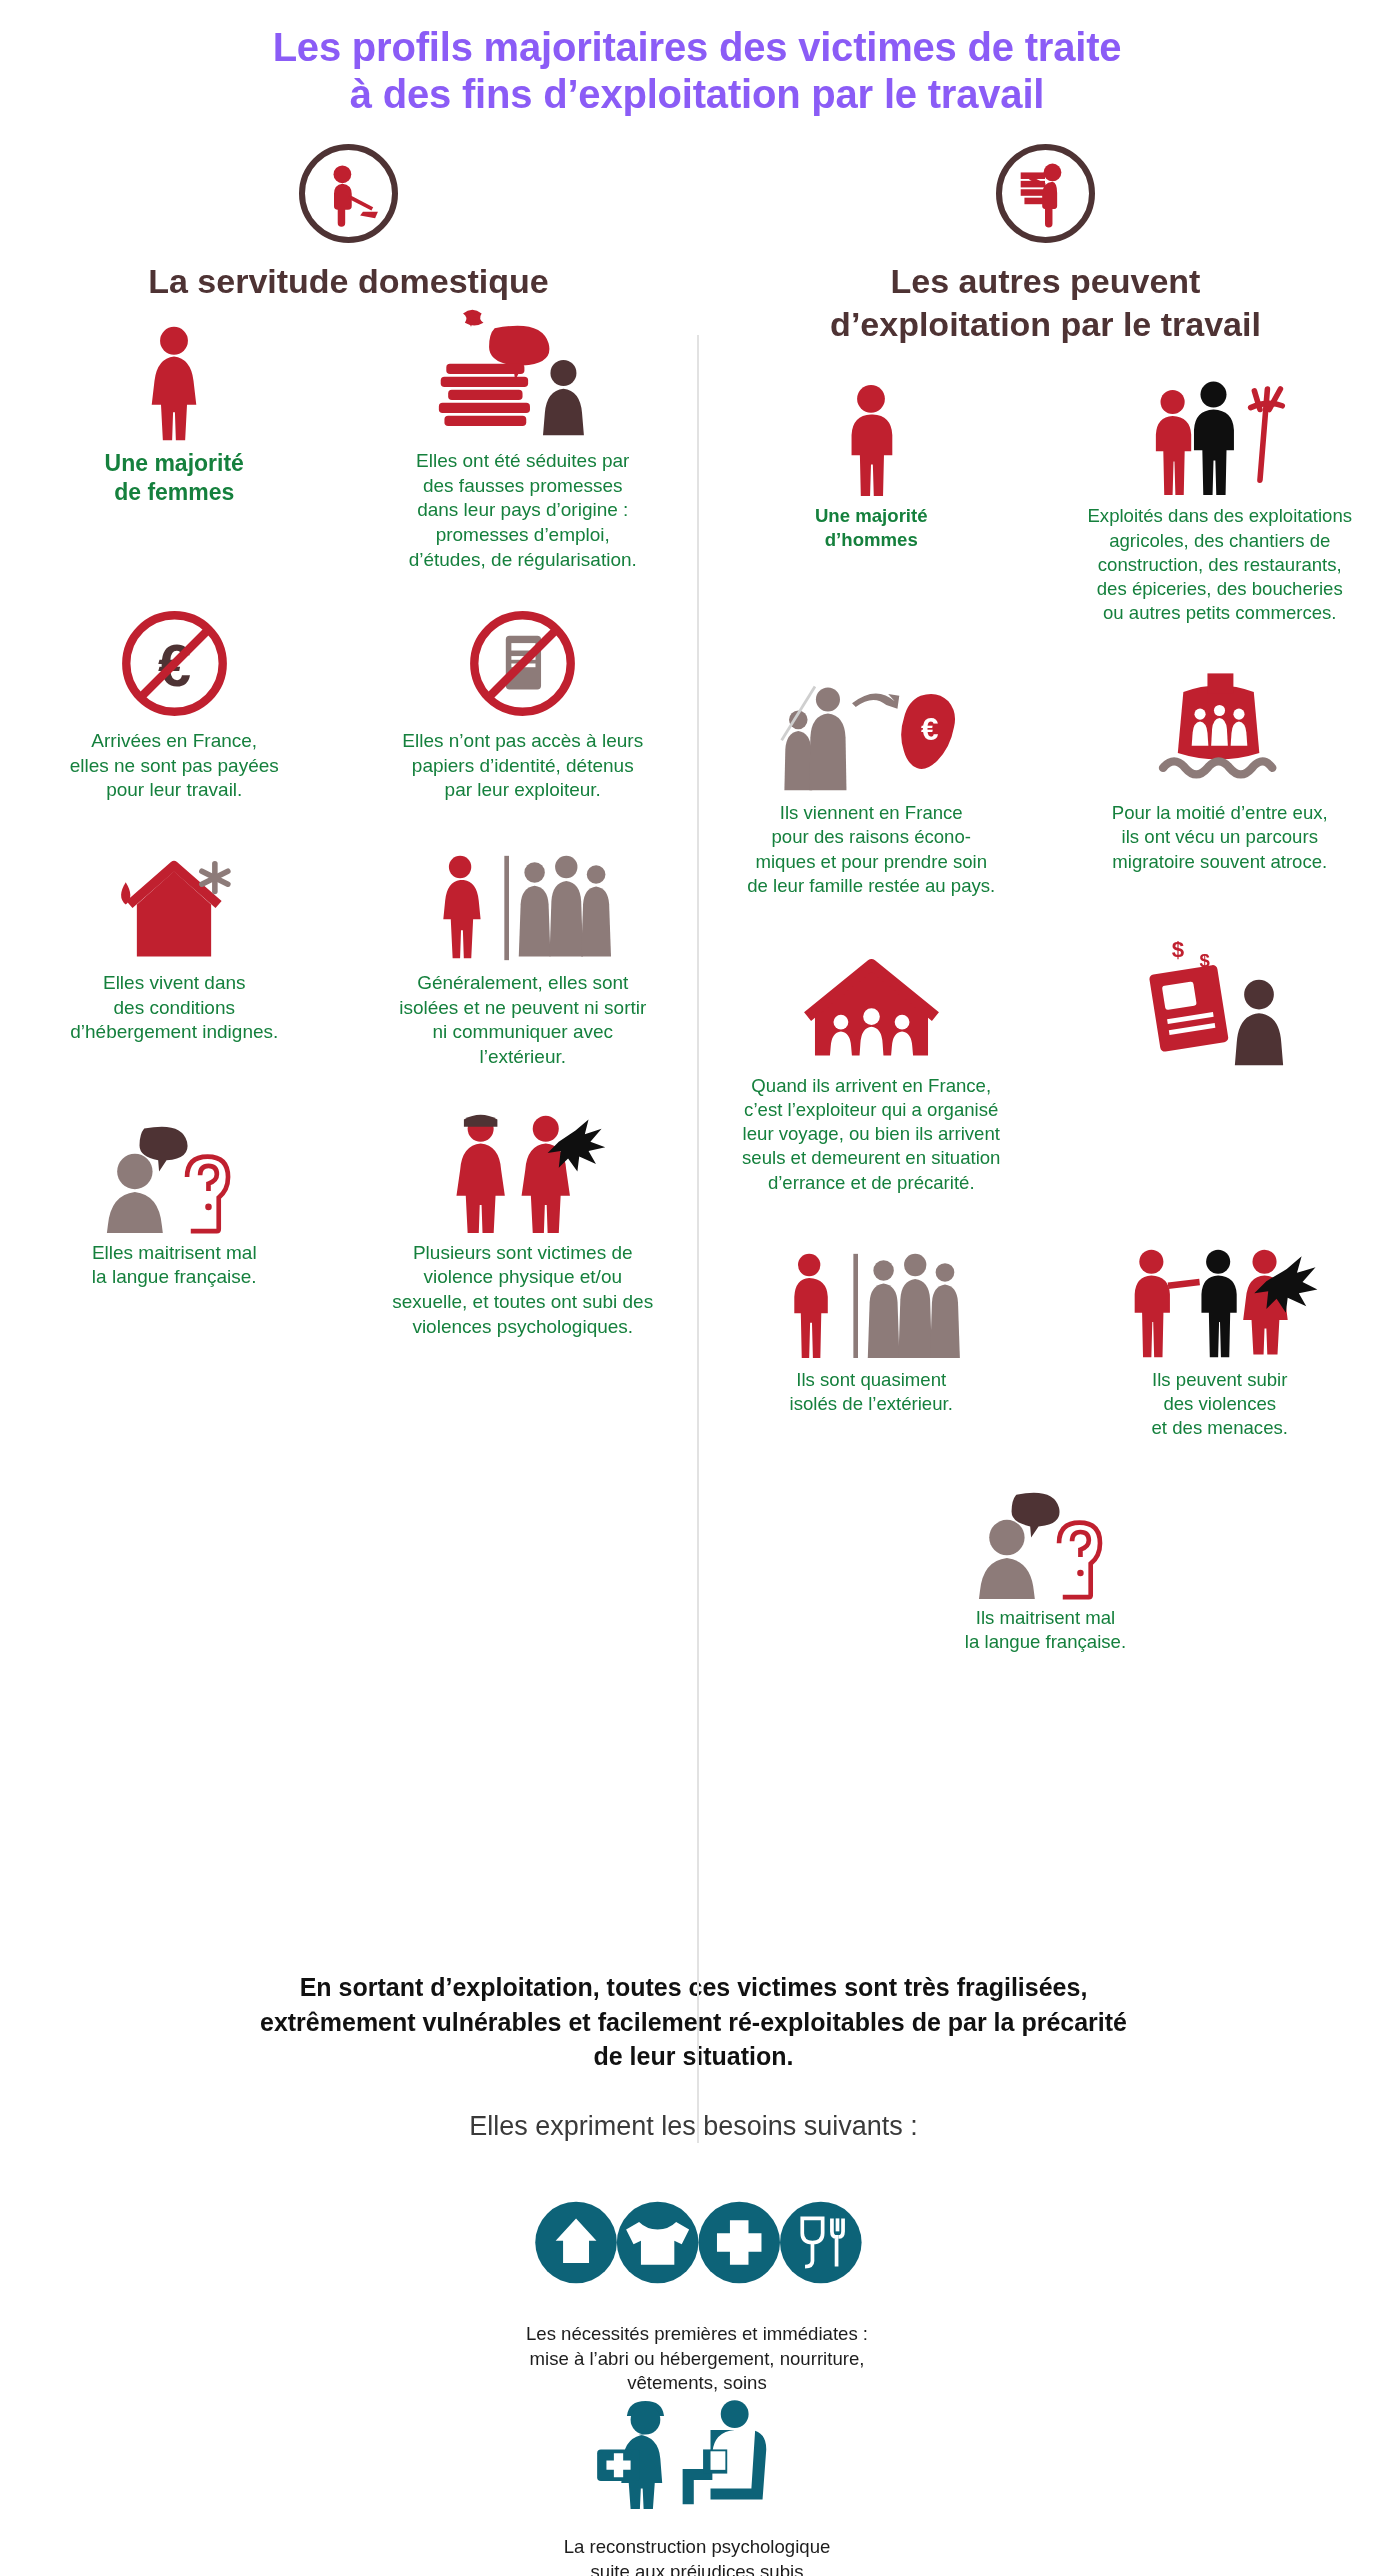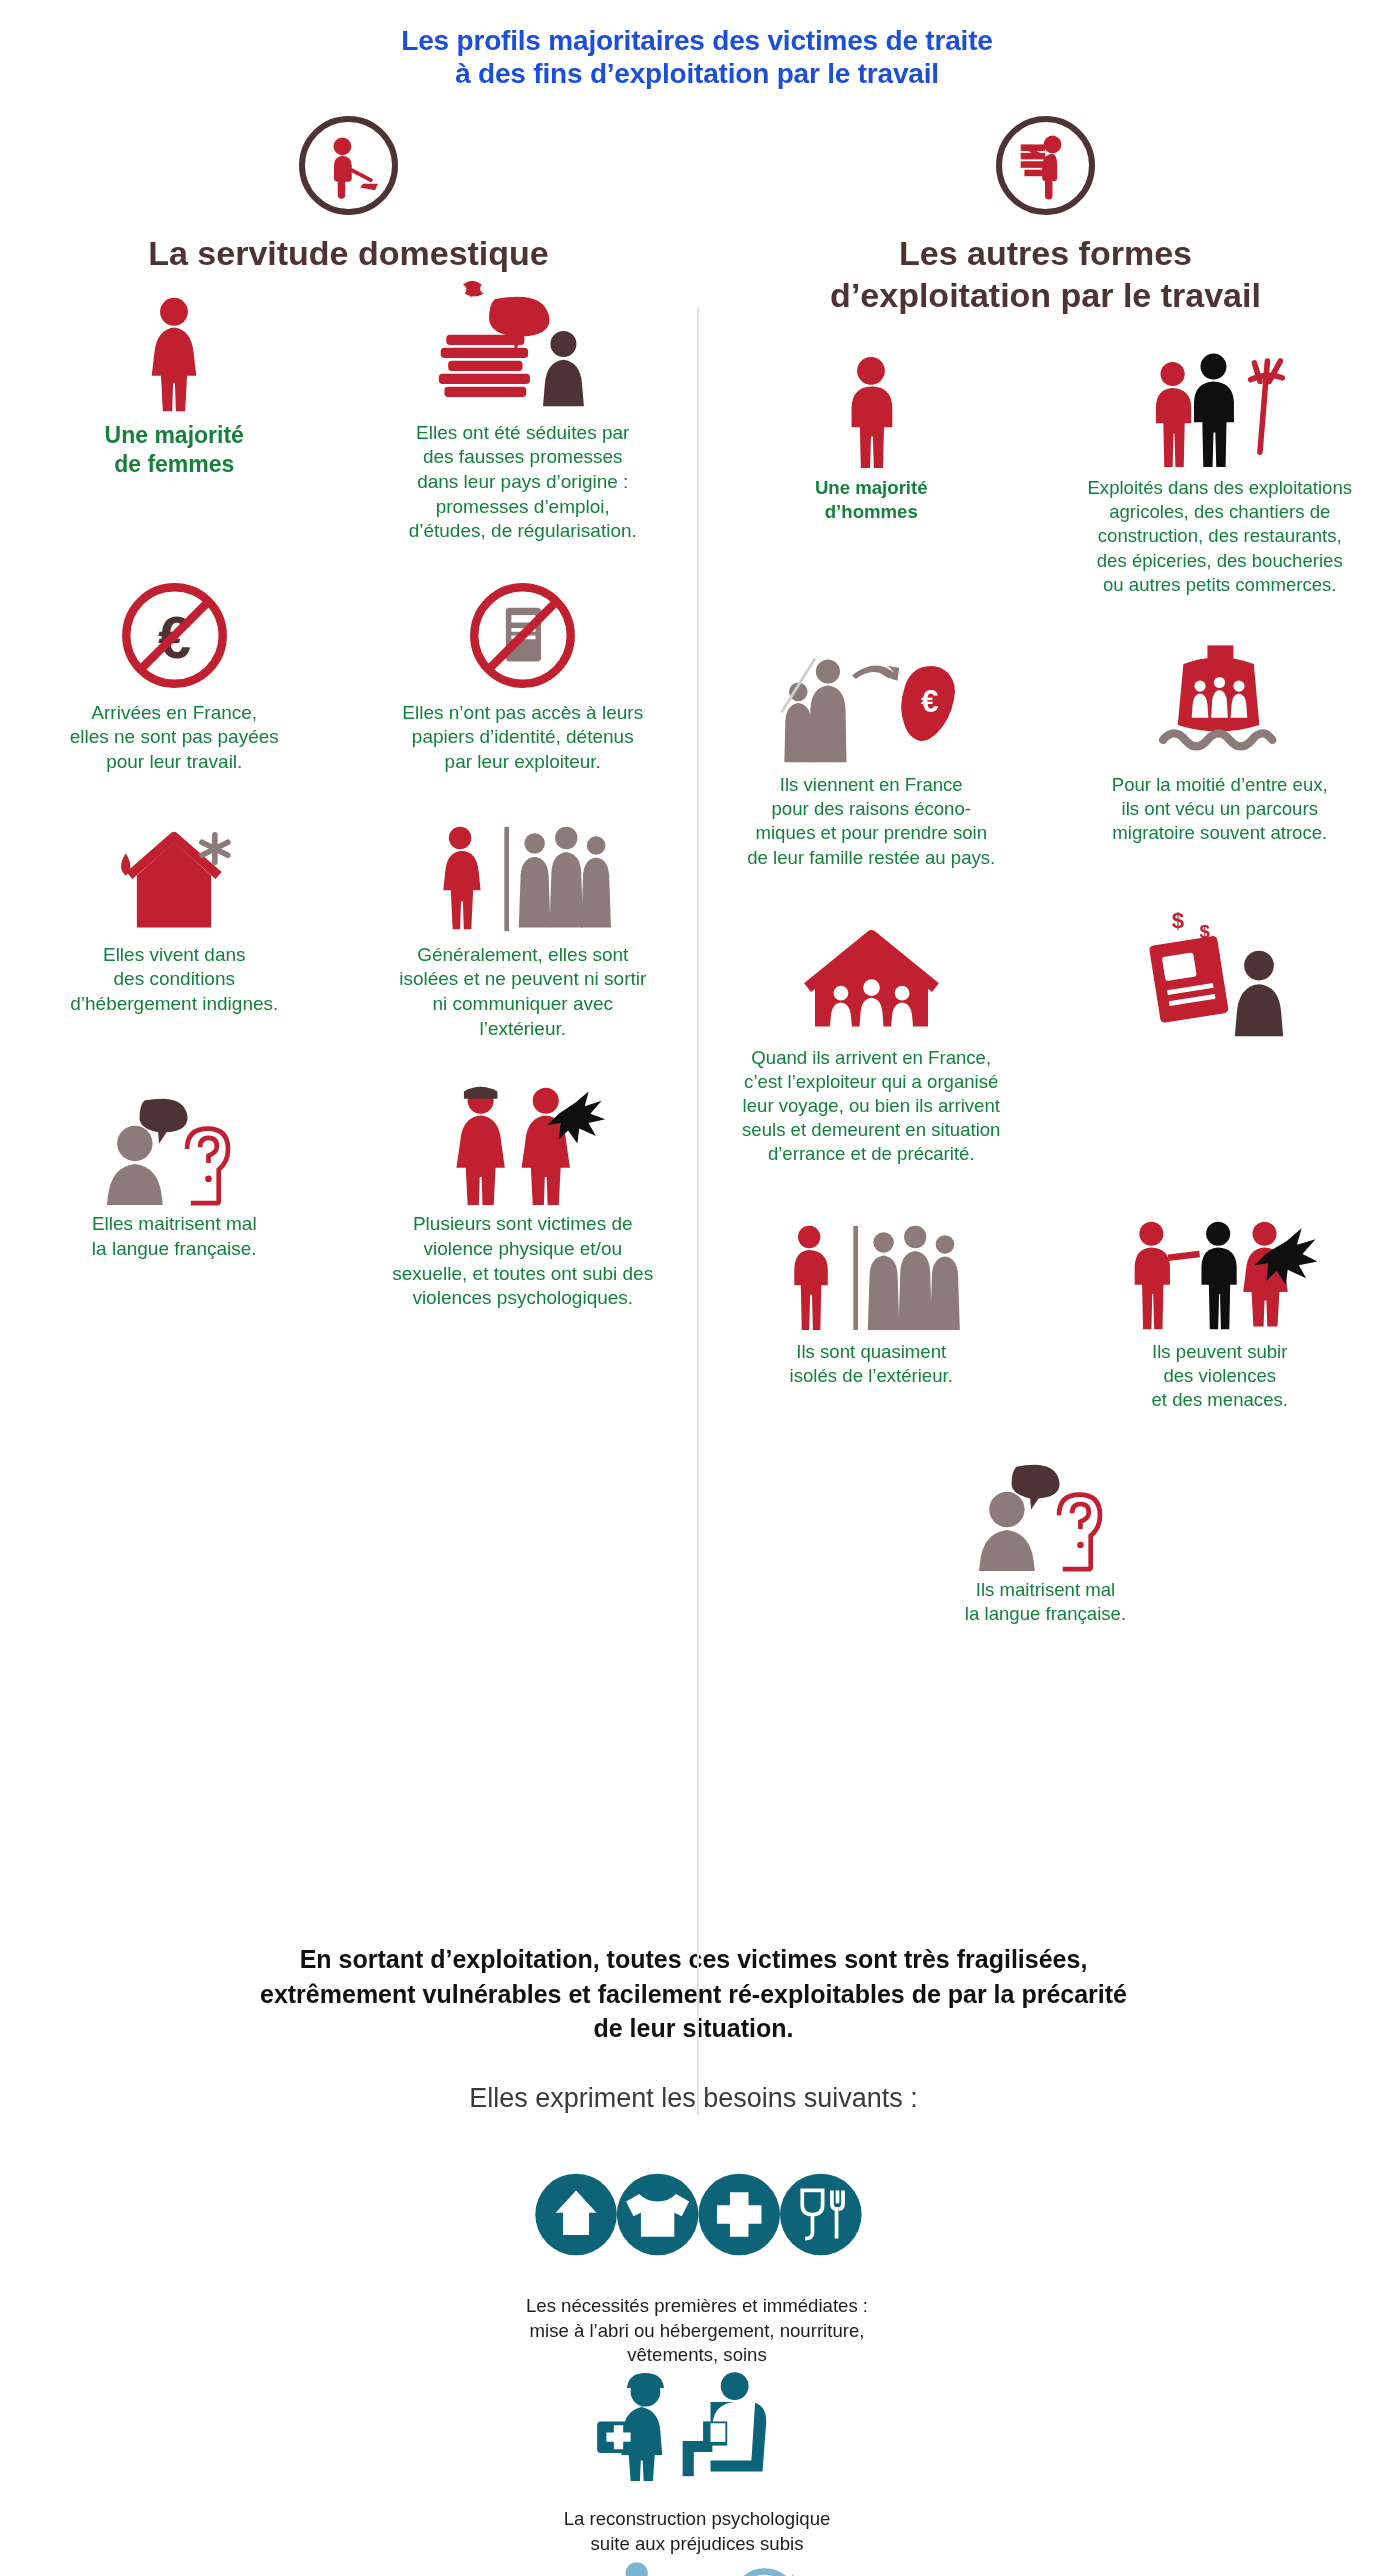--- a/index.html
+++ b/index.html
@@ -6,23 +6,23 @@
   body {
     width:1394px; height:2576px;
     background:#ffffff;
     font-family:"Liberation Sans", sans-serif;
     position:relative;
     overflow:hidden;
   }
   
   .title {
     text-align:center;
-    color:#1d4ed8;
+    color:#8b5cf6;
     font-weight:bold;
-    font-size:28px;
+    font-size:40px;
     line-height:1.18;
     letter-spacing:-0.2px;
     padding:24px 74px 0 74px;
   }
   
   .columns {
     position:relative;
     display:flex;
     margin-top:26px;
     height:1785px;
@@ -296,21 +296,21 @@
           <g fill="#c0202f">
             <rect x="20" y="24" width="26" height="7"></rect>
             <rect x="20" y="33" width="26" height="7"></rect>
             <rect x="20" y="42" width="26" height="7"></rect>
             <rect x="24" y="51" width="22" height="7"></rect>
           </g>
           <path d="M46 38 L30 30" stroke="#c0202f" stroke-width="4"></path>
         </svg>
       </div>
       <div class="col-title">
-        <div>Les autres formes</div>
+        <div>Les autres peuvent</div>
         <div>d’exploitation par le travail</div>
       </div>
     </div>
 
     <div class="grid" style="margin-top:13px">
 
       <div class="cell">
         <div class="art">
           <svg width="80" height="113" viewBox="0 0 86 122">
             <circle cx="43" cy="16" r="15" fill="#c0202f"></circle>

